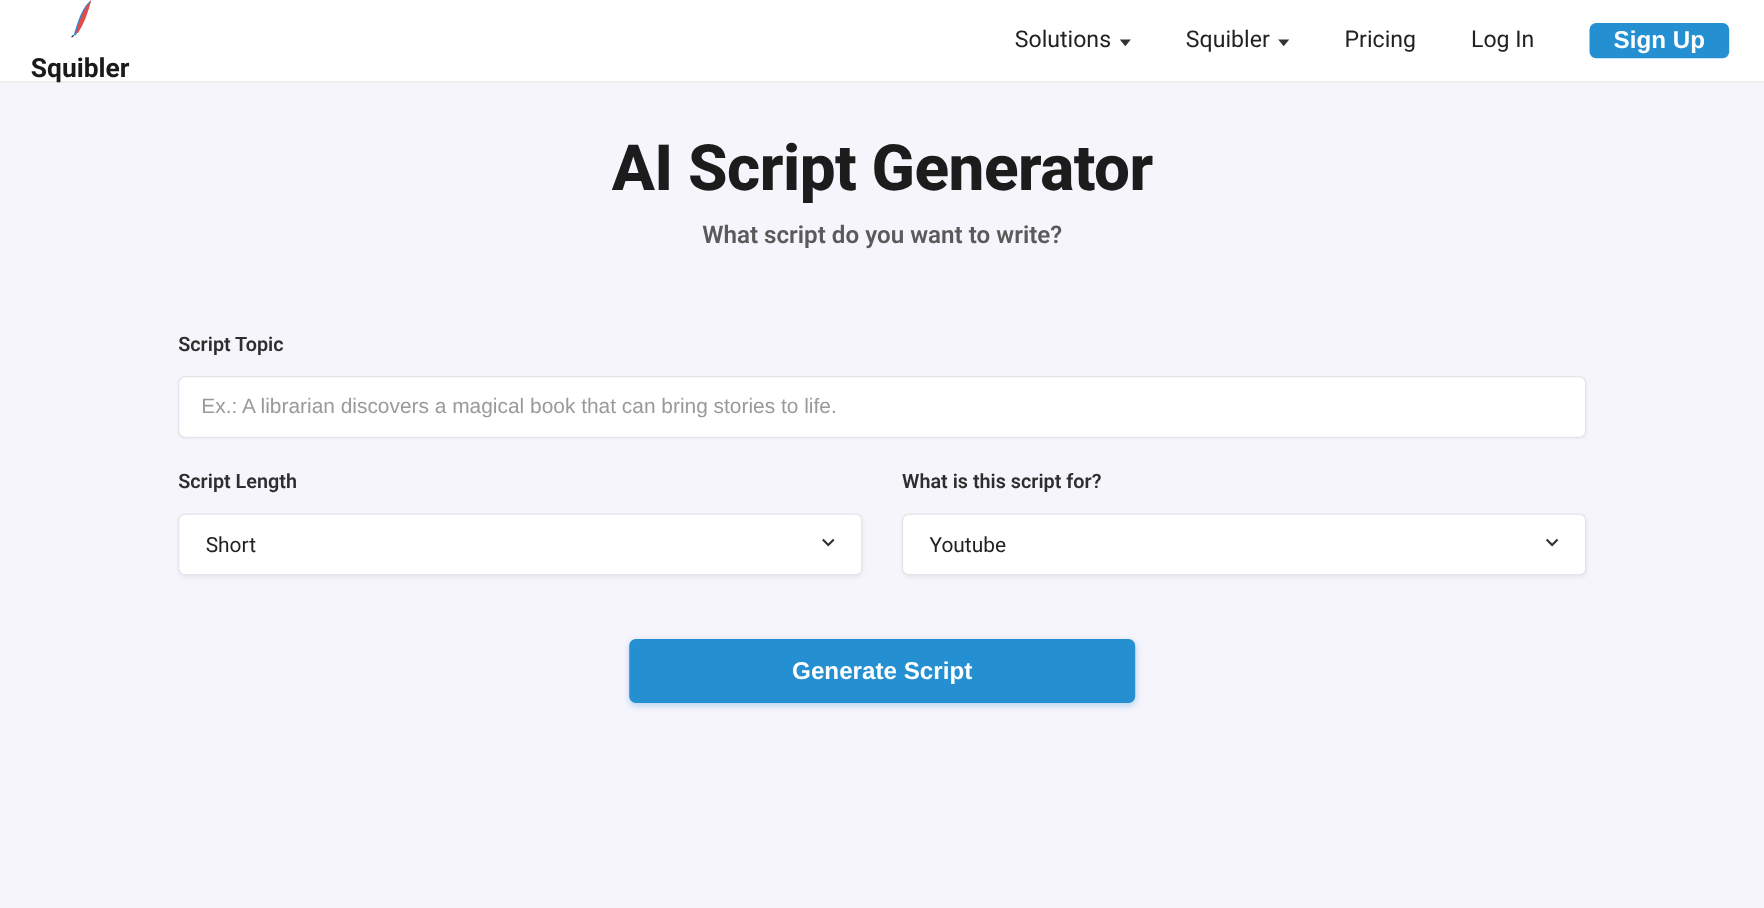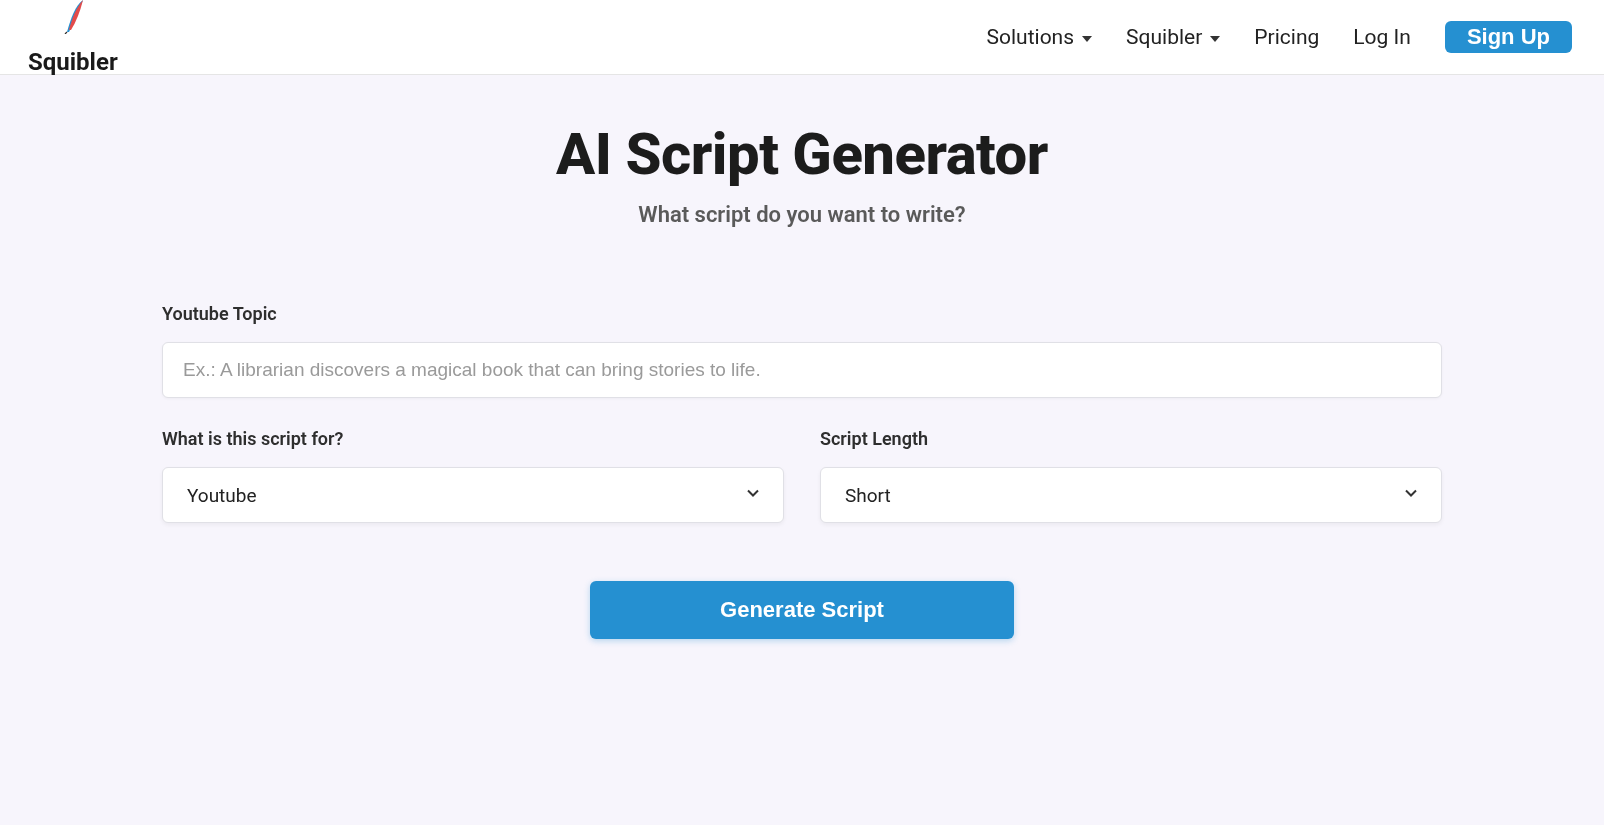--- a/index.html
+++ b/index.html
@@ -26,21 +26,21 @@
 }
 .logo-wrap svg { width: 24px; height: 36px; }
 .brand-name {
   font-size: 24px;
   font-weight: 700;
   color: #1a1a1a;
 }
 .nav {
   display: flex;
   align-items: center;
-  gap: 34px;
+  gap: 50px;
 }
 .nav-item {
   font-size: 21px;
   color: #222;
   display: flex;
   align-items: center;
   gap: 8px;
   cursor: pointer;
 }
 .caret {
@@ -126,21 +126,21 @@
   justify-content: center;
   margin-top: 58px;
 }
 .generate-btn {
   background: #2590d1;
   color: #fff;
   font-size: 22px;
   font-weight: 700;
   border: none;
   height: 58px;
-  width: 424px;
+  width: 460px;
   border-radius: 6px;
   cursor: pointer;
   box-shadow: 0 2px 6px rgba(37,144,209,0.3);
 }
 </style>
 </head>
 <body>
 
 <header class="header">
   <div class="logo-wrap">
@@ -171,47 +171,47 @@
     <button class="signup-btn">Sign Up</button>
   </nav>
 </header>
 
 <main class="main">
   <h1 class="title">AI Script Generator</h1>
   <h2 class="subtitle">What script do you want to write?</h2>
 
   <div class="form">
     <div>
-      <div class="field-label">Youtube Topic</div>
+      <div class="field-label">Script Topic</div>
       <input class="text-input" type="text" placeholder="Ex.: A librarian discovers a magical book that can bring stories to life." style="">
     </div>
 
     <div class="row">
+      <div class="col">
+        <div class="field-label">Script Length</div>
+        <div class="select-box">
+          <span>Short</span>
+          <span class="chevron">
+            <svg viewBox="0 0 24 24" fill="none" stroke-width="2.4">
+                <polyline points="6 9 12 15 18 9"></polyline>
+              </svg>
+          </span>
+        </div>
+      </div>
       <div class="col">
         <div class="field-label">What is this script for?</div>
         <div class="select-box">
           <span>Youtube</span>
           <span class="chevron">
             <svg viewBox="0 0 24 24" fill="none" stroke-width="2.4">
                 <polyline points="6 9 12 15 18 9"></polyline>
               </svg>
           </span>
         </div>
       </div>
-      <div class="col">
-        <div class="field-label">Script Length</div>
-        <div class="select-box">
-          <span>Short</span>
-          <span class="chevron">
-            <svg viewBox="0 0 24 24" fill="none" stroke-width="2.4">
-                <polyline points="6 9 12 15 18 9"></polyline>
-              </svg>
-          </span>
-        </div>
-      </div>
     </div>
 
 
     <div class="generate-wrap">
       <button class="generate-btn">Generate Script</button>
     </div>
   </div>
 </main>
 
 </body></html>

